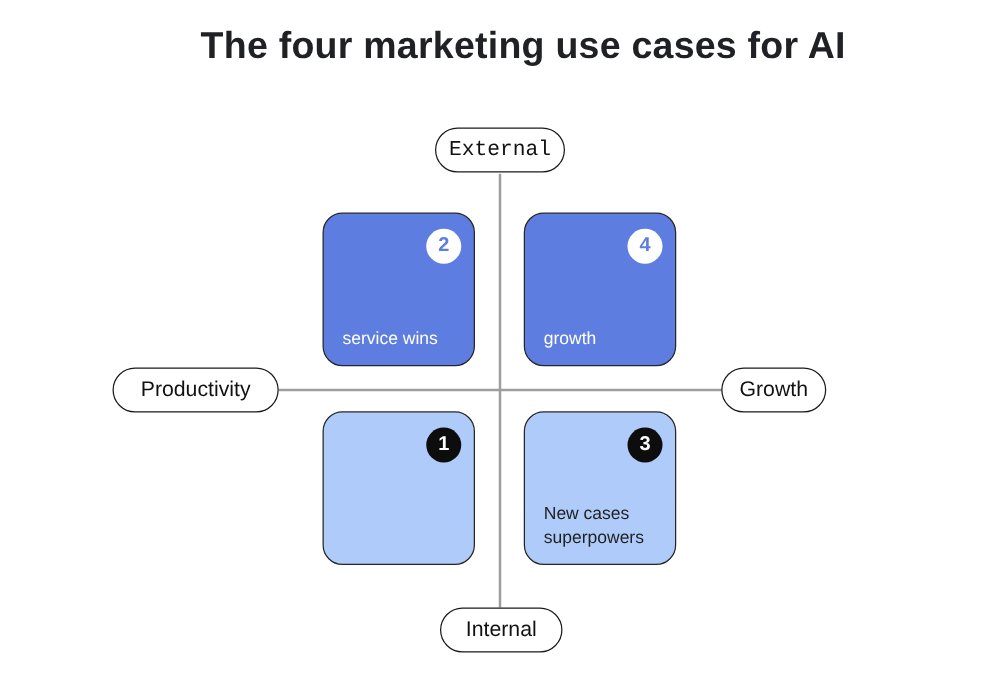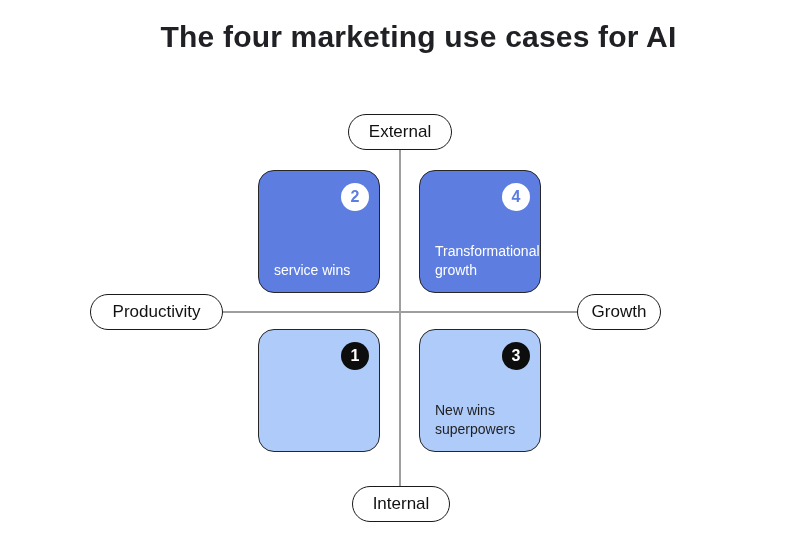--- a/index.html
+++ b/index.html
@@ -27,21 +27,21 @@
     width: 355px; height: 2px; background: #9e9e9e;
   }
 
   .pill {
     position: absolute; box-sizing: border-box; height: 36px;
     background: #ffffff; border: 1.5px solid #1a1a1a; border-radius: 18px;
     display: flex; align-items: center; justify-content: center;
     font-size: 17px; font-weight: 500; color: #111111;
     z-index: 2;
   }
-  .pill-external     { left: 348px; top: 114px; width: 104px; }
+  .pill-external     { left: 348px; top: 102px; width: 104px; font-family: Liberation Mono, monospace; }
   .pill-internal     { left: 352px; top: 486px; width:  98px; }
   .pill-productivity { left:  90px; top: 294px; width: 133px; }
   .pill-growth       { left: 577px; top: 294px; width:  84px; }
 
   .card {
     position: absolute; box-sizing: border-box;
     width: 122px; height: 123px;
     border-radius: 16px; border: 1px solid #262626;
     z-index: 1;
   }
@@ -87,30 +87,29 @@
   <div class="card dark card-q2">
     <div class="badge">2</div>
     <div class="card-label">
       <span class="line">service wins</span>
     </div>
   </div>
 
   <div class="card dark card-q4">
     <div class="badge">4</div>
     <div class="card-label">
-      <span class="line">Transformational</span>
       <span class="line">growth</span>
     </div>
   </div>
 
   <div class="card light card-q1">
     <div class="badge">1</div>
   </div>
 
   <div class="card light card-q3">
     <div class="badge">3</div>
     <div class="card-label">
-      <span class="line">New wins</span>
+      <span class="line">New cases</span>
       <span class="line">superpowers</span>
     </div>
   </div>
 
 </div>
 
 </body></html>

